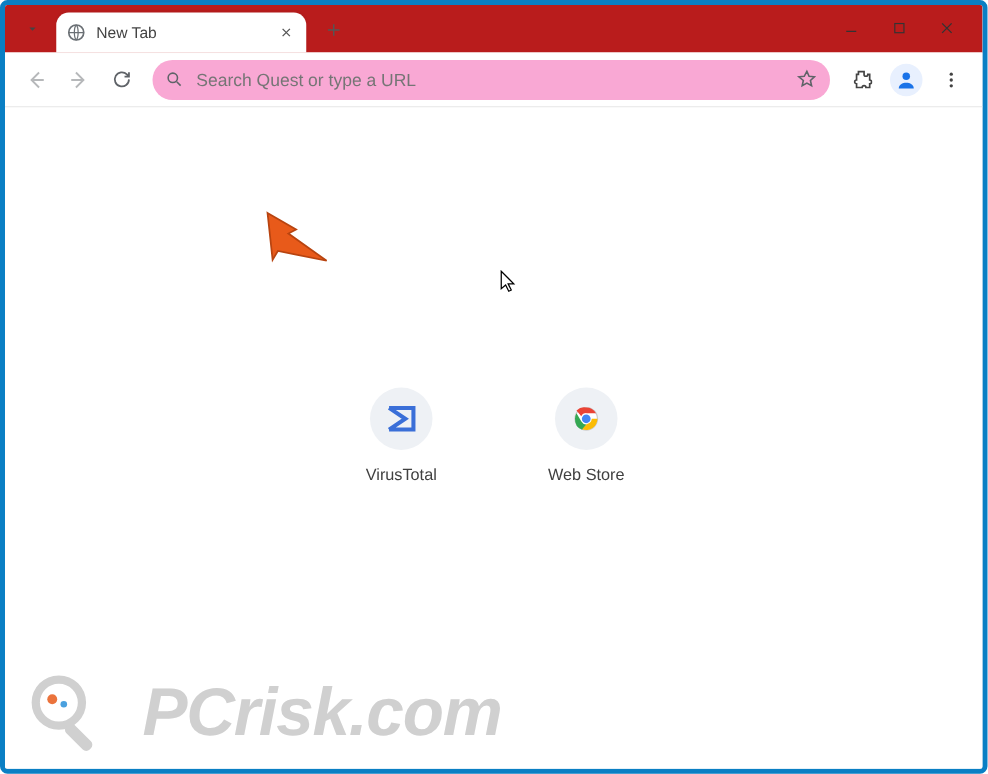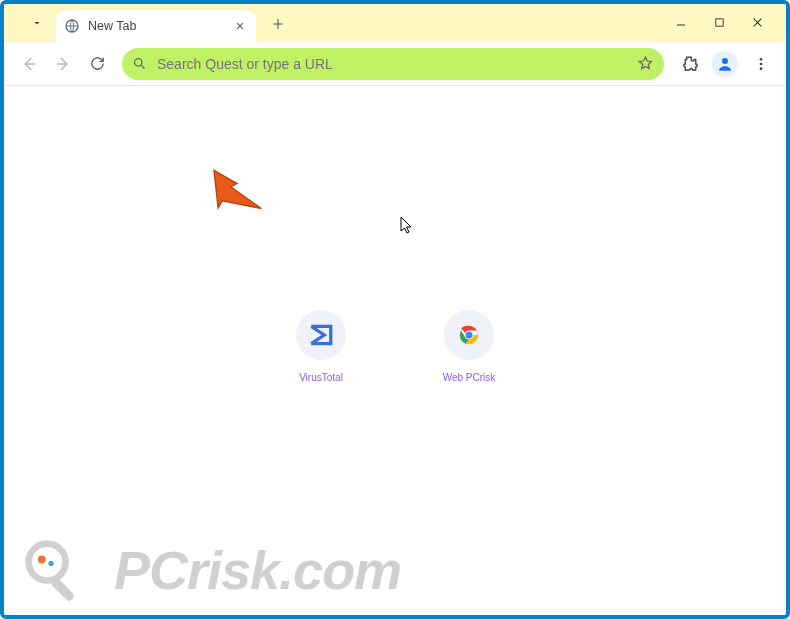--- a/index.html
+++ b/index.html
@@ -10,24 +10,24 @@
     background: #fff;
     border: 4px solid #0a7fc4;
     border-radius: 6px;
     overflow: hidden;
     position: relative;
   }
 
   
   .titlebar {
     height: 38px;
-    background: #fef9c3;
+    background: #b91c1c;
     display: flex;
     align-items: flex-end;
-    padding: 0 8px 0 20px;
+    padding: 0 8px 0 9px;
   }
   .tab-dropdown {
     width: 26px; height: 26px;
     display:flex; align-items:center; justify-content:center;
     margin-bottom:6px;
     color:#444;
   }
   .tab {
     background:#fff;
     height:32px;
@@ -71,21 +71,21 @@
   .nav-btn {
     width:30px; height:30px;
     border-radius:50%;
     display:flex;align-items:center;justify-content:center;
     color:#5f6368;
   }
   .nav-btn.disabled { opacity:.45; }
   .omnibox {
     flex:1;
     height:32px;
-    background:#bef264;
+    background:#f9a8d4;
     border-radius:16px;
     display:flex;
     align-items:center;
     padding:12px 10px;
     margin:0 6px;
   }
   .omnibox .search-ic { color:#5f6368; margin-right:10px; }
   .omnibox input {
     flex:1; border:none; background:transparent; outline:none;
     font-size:14px; color:#5f6368;
@@ -114,21 +114,21 @@
     gap:48px;
   }
   .shortcut { text-align:center; width:100px; }
   .shortcut .chip {
     width:50px; height:50px;
     border-radius:50%;
     background:#eef1f5;
     margin:0 auto 12px;
     display:flex;align-items:center;justify-content:center;
   }
-  .shortcut-label { font-size:10px; color:#8b5cf6; }
+  .shortcut-label { font-size:13px; color:#404040; }
 
   
   .arrow-annot {
     position:absolute;
     top:72px; left:195px;
     transform: rotate(-8deg);
   }
 
   
   .cursor {
@@ -270,21 +270,21 @@
     <div class="shortcut">
       <div class="chip">
         <svg width="24" height="24" viewBox="0 0 24 24">
           <circle cx="12" cy="12" r="9" fill="#fff" stroke="#ccc"></circle>
           <path fill="#ea4335" d="M12 3a9 9 0 0 1 7.8 4.5H12a4.5 4.5 0 0 0-4 2.4L4.2 5.3A9 9 0 0 1 12 3z"></path>
           <path fill="#34a853" d="M3 12a9 9 0 0 1 1.2-4.5l3.9 6.7a4.5 4.5 0 0 0 4.3 2.3l-3.7 4.3A9 9 0 0 1 3 12z"></path>
           <path fill="#fbbc05" d="M21 12a9 9 0 0 1-12.3 8.4l3.8-4.3a4.5 4.5 0 0 0 3.9-4.1h4.5c.1 0 .1 0 .1 0z"></path>
           <circle cx="12" cy="12" r="3.5" fill="#4285f4"></circle>
         </svg>
       </div>
-      <div class="shortcut-label">Web PCrisk</div>
+      <div class="shortcut-label">Web Store</div>
     </div>
   </div>
 
   <div class="watermark">
     <div class="mag">
       <svg width="66" height="66" viewBox="0 0 100 100">
         <circle cx="38" cy="38" r="28" fill="none" stroke="#d0d0d0" stroke-width="10"></circle>
         <rect x="55" y="60" width="14" height="40" rx="6" fill="#d0d0d0" transform="rotate(-45 62 80)"></rect>
         <circle cx="30" cy="34" r="6" fill="#e85a1a" opacity=".85"></circle>
         <circle cx="44" cy="40" r="4" fill="#2a8fd8" opacity=".85"></circle>

